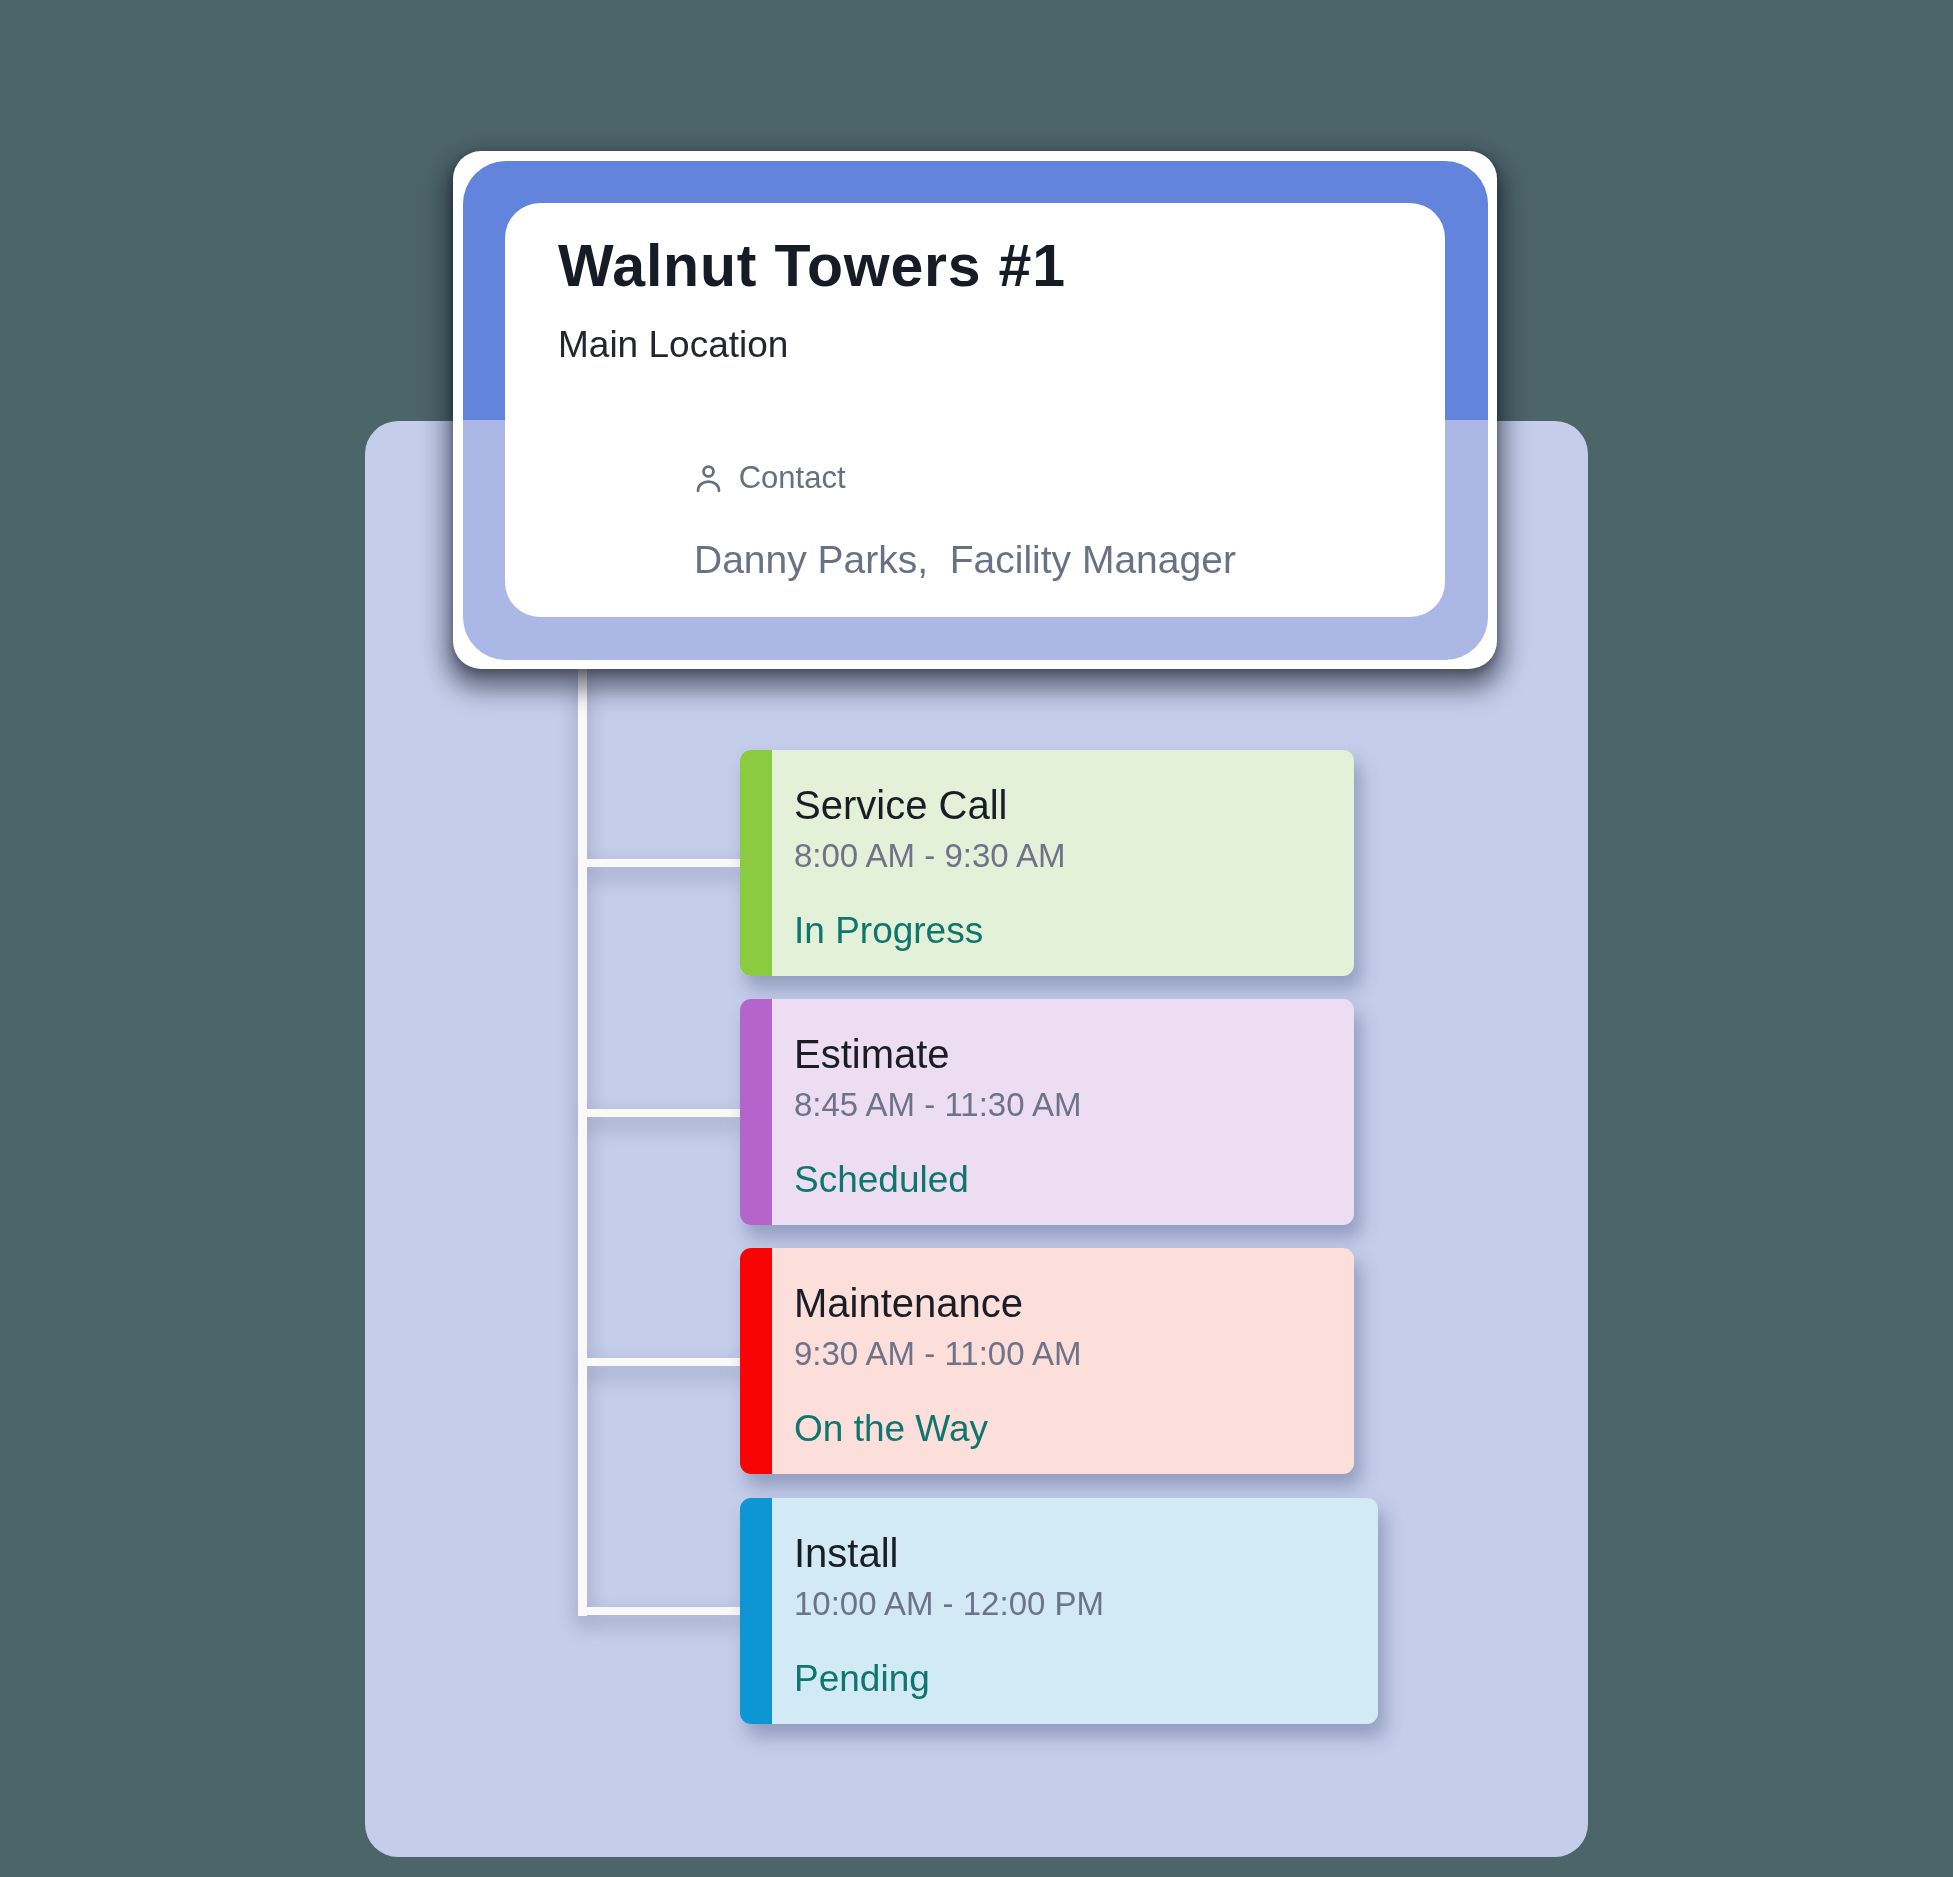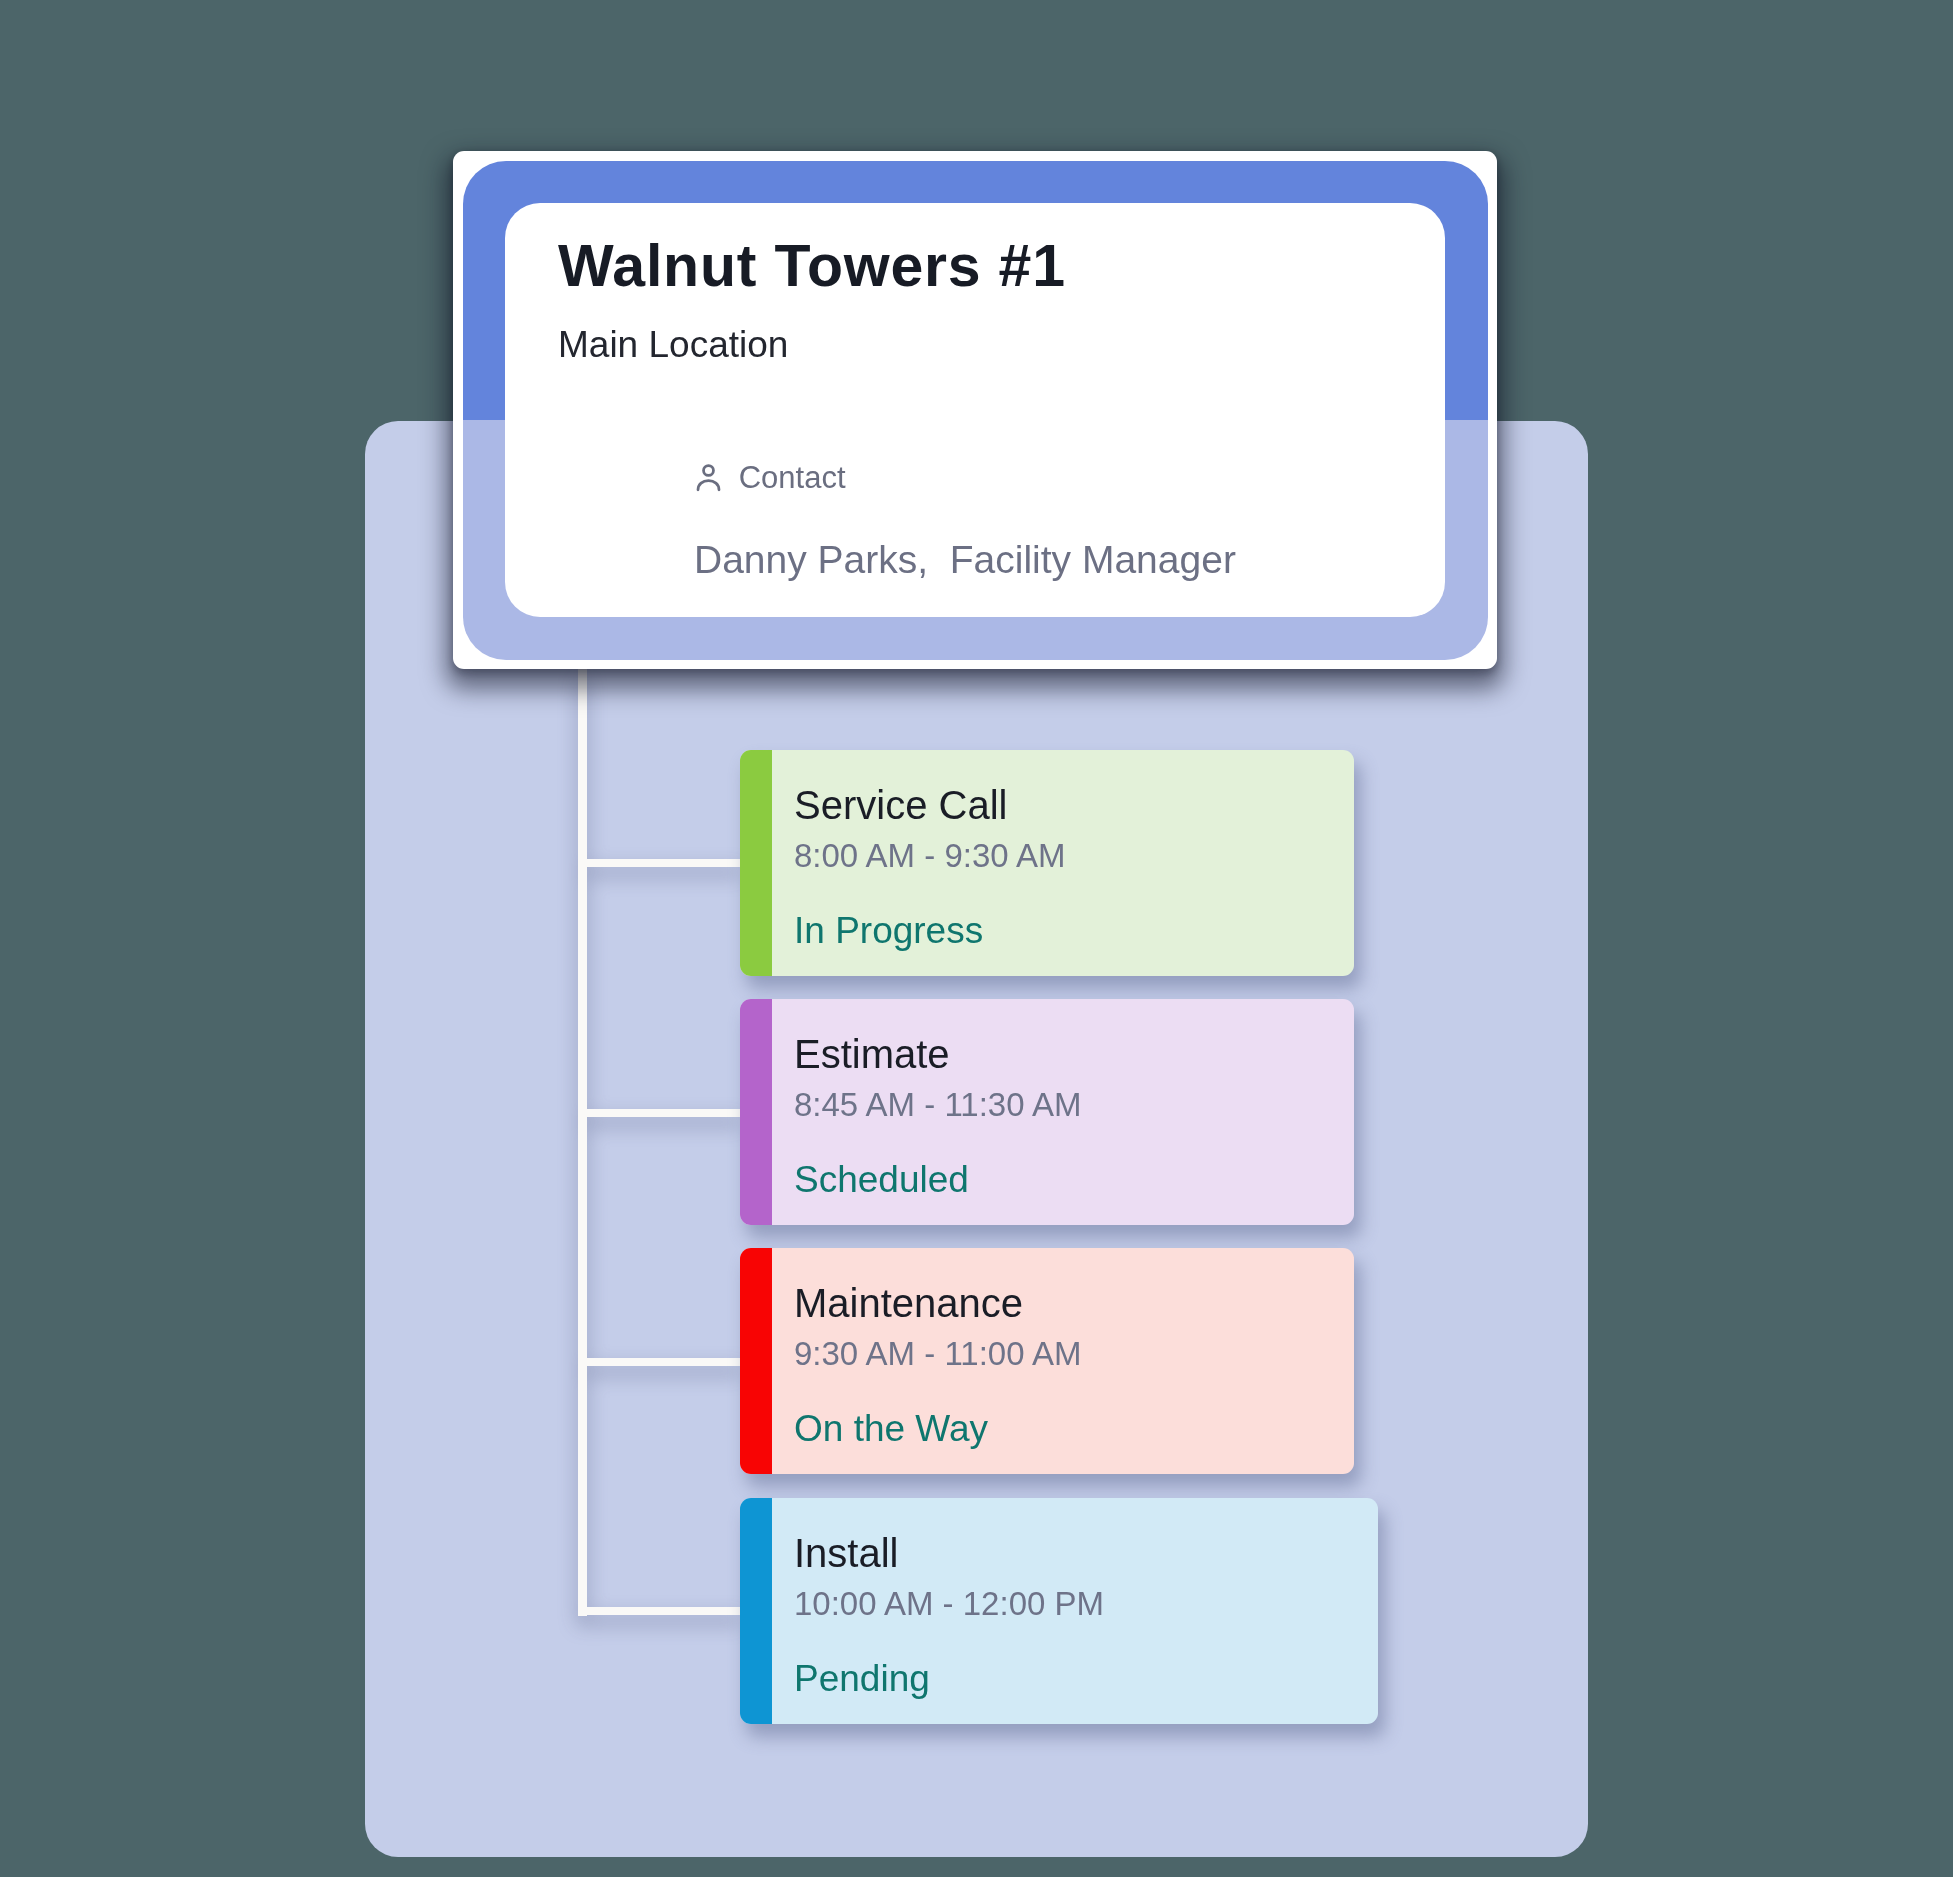--- a/index.html
+++ b/index.html
@@ -27,41 +27,41 @@
     background:var(--connector,#faf9f7);
   }
   .branch-0{top:859px}
   .branch-1{top:1109px}
   .branch-2{top:1358px}
   .branch-3{top:1607px}
 
   
   .loc-card{
     position:absolute;left:453px;top:151px;width:1044px;height:518px;
-    background:#fff;border-radius:11px;
+    background:#fff;border-radius:28px;
     box-shadow:0 12.7px 24px 6.4px rgba(12,16,34,.55), 0 3.2px 8px rgba(12,16,34,.3);
   }
   .loc-ring{
     position:absolute;left:9.5px;top:9.5px;right:9.5px;bottom:9.5px;border-radius:43px;
     background:linear-gradient(to bottom,var(--ring-top,#6384dc) 0 52%,var(--ring-bottom,#abb8e6) 52% 100%);
   }
   .loc-inner{
     position:absolute;left:52px;top:52px;right:52px;bottom:52px;
     background:#fff;border-radius:35px;
   }
   .loc-title{
     position:absolute;left:53px;top:29px;
     font-size:59px;font-weight:800;letter-spacing:0.8px;color:#171b25;white-space:nowrap;
   }
   .loc-subtitle{
     position:absolute;left:53px;top:121px;
     font-size:37px;font-weight:400;color:#23262f;white-space:nowrap;
   }
   .contact-row{
-    position:absolute;left:186px;top:257px;display:flex;align-items:flex-start;gap:12.7px;
+    position:absolute;left:186px;top:257px;display:flex;align-items:center;gap:12.7px;
     color:#6a6e80;
   }
   .contact-row svg{display:block;}
   .contact-label{font-size:31px;color:#6a6e80;}
   .contact-name{
     position:absolute;left:189px;top:311px;
     font-size:39px;color:#6c7084;white-space:pre;margin-top:24px;
   }
 
   

